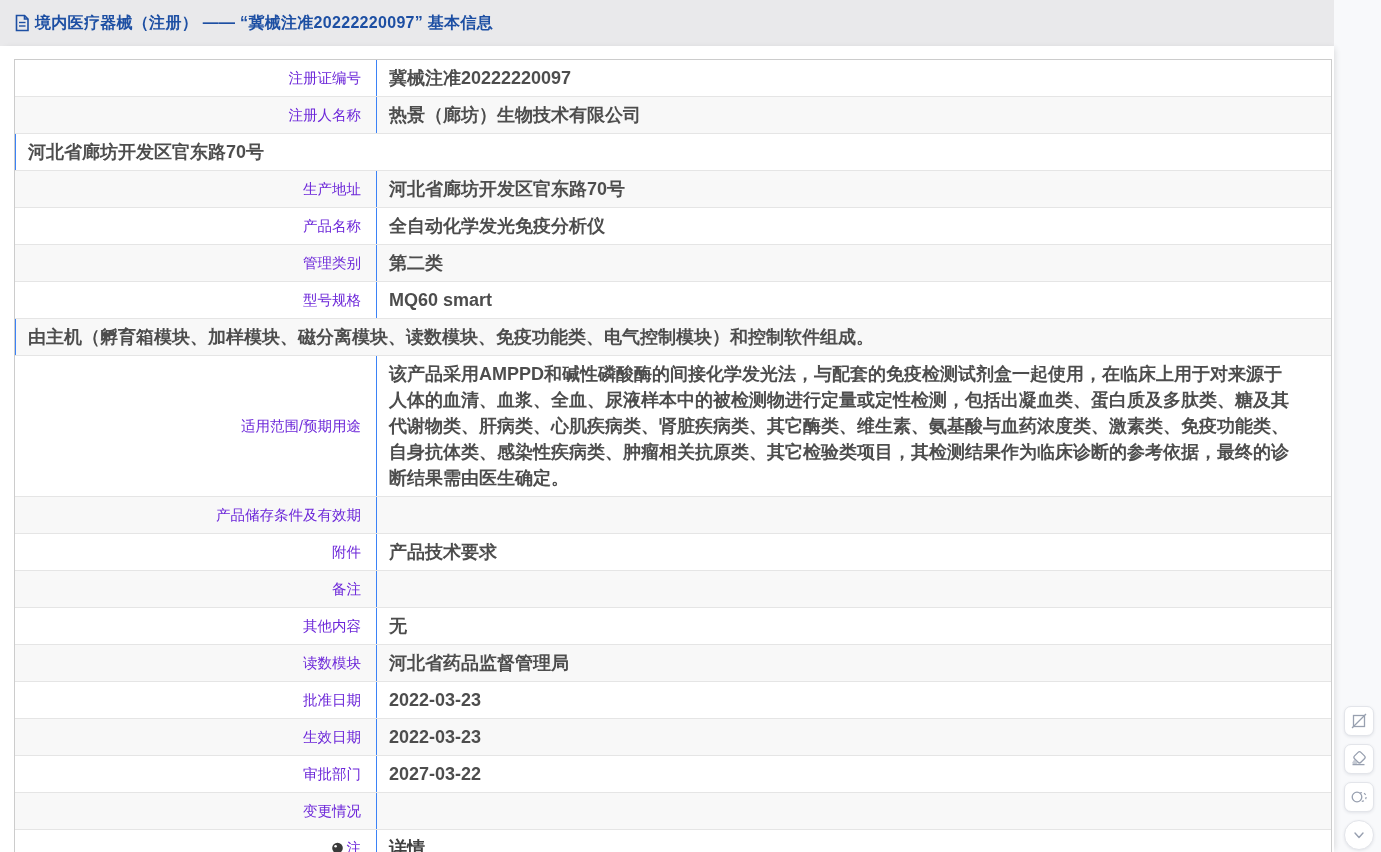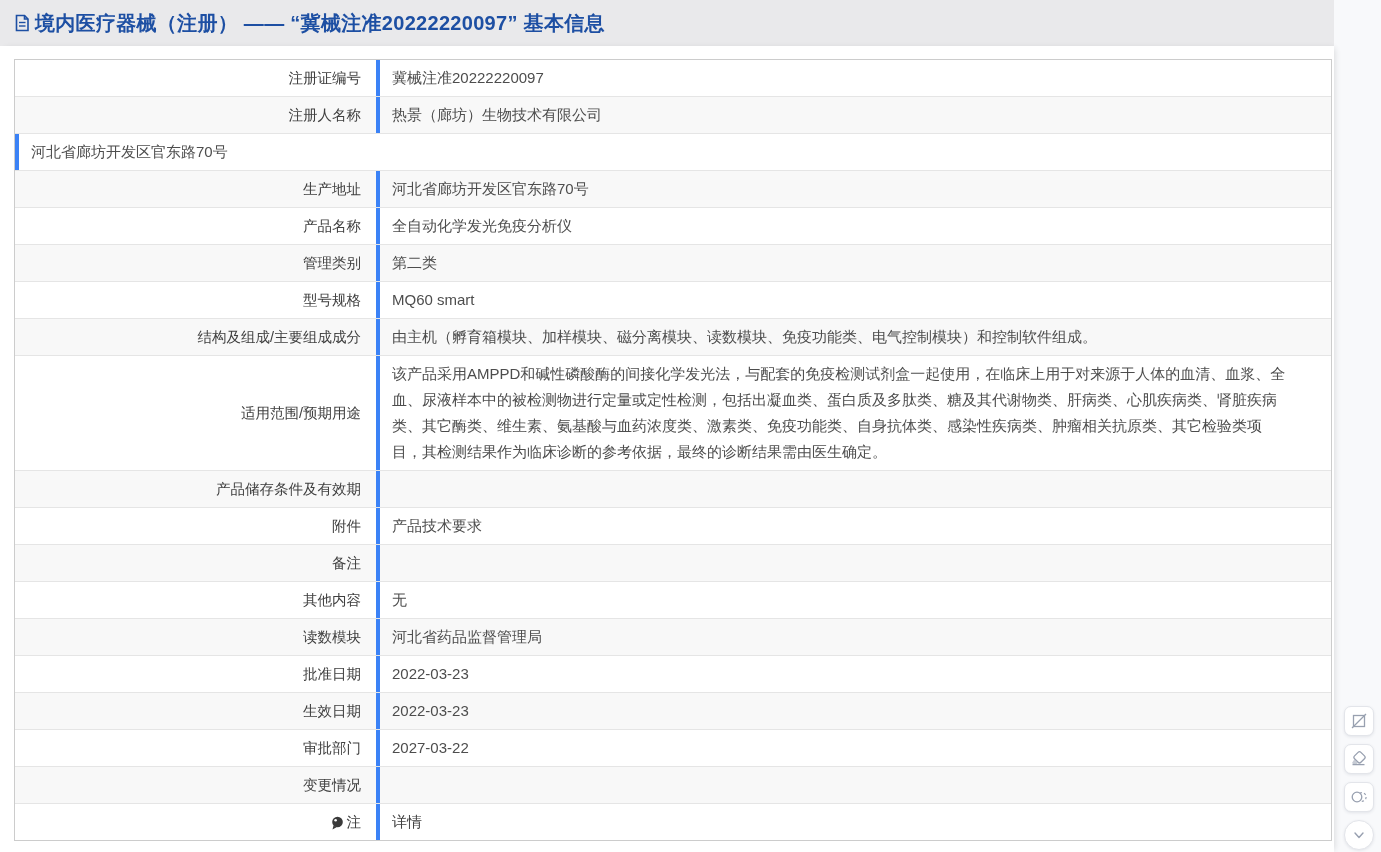--- a/index.html
+++ b/index.html
@@ -14,21 +14,21 @@
   .header {
     position: absolute; top: 0; left: 0;
     width: 1334px; height: 46px;
     background: #e9e9eb;
     display: flex; align-items: center;
     padding-left: 14px;
   }
   .header .doc-icon { margin-right: 5px; display: inline-flex; }
   .page-title {
     color: #1d4fa3;
-    font-size: 20px;
+    font-size: 16px;
     font-weight: bold;
     letter-spacing: .3px;
     white-space: nowrap;
   }
   
   .card {
     position: absolute; top: 46px; left: 0;
     width: 1334px; height: 806px;
     background: #ffffff;
     box-shadow: 3px 0 6px -2px rgba(0,0,0,.12);
@@ -40,31 +40,32 @@
     border: 1px solid #cccccc;
     background: #fff;
   }
   .row { display: flex; border-bottom: 1px solid #e5e5e5; background: #ffffff; }
   .row:last-child { border-bottom: none; }
   .row:nth-child(even) { background: #f8f8f8; }
   .cell-label {
     width: 361px; min-height: 36px;
     display: flex; align-items: center; justify-content: flex-end;
     padding: 4px 15px 4px 8px;
-    color: #404040; font-size: 14.5px;
+    color: #6d28d9; font-size: 14.5px;
     text-align: right;
   }
   .cell-value {
     flex: 1; min-height: 36px;
-    border-left: 4px solid #3b82f6;
+    border-left: 1px solid #3b82f6;
     display: flex; align-items: center;
     padding: 5px 40px 5px 12px;
-    color: #4d4d4d; font-size: 15px;
+    color: #4d4d4d; font-size: 18px;
     line-height: 26px;
     word-break: break-all;
+    font-weight: bold;
   }
   .cell-value.link { color: #404040; cursor: pointer; }
   .note-icon { display: inline-flex; margin-right: 3px; position: relative; top: 1px; }
   
   .float-toolbar {
     position: absolute; right: 7px; bottom: 0px;
     display: flex; flex-direction: column; align-items: center;
   }
   .tool-btn {
     width: 30px; height: 30px;
@@ -142,24 +143,20 @@
 
   <div class="row">
     <div class="cell-label">
 
       <span class="label-text">型号规格</span>
     </div>
     <div class="cell-value">MQ60 smart</div>
   </div>
 
   <div class="row">
-    <div class="cell-label">
-
-      <span class="label-text">结构及组成/主要组成成分</span>
-    </div>
     <div class="cell-value">由主机（孵育箱模块、加样模块、磁分离模块、读数模块、免疫功能类、电气控制模块）和控制软件组成。</div>
   </div>
 
   <div class="row">
     <div class="cell-label">
 
       <span class="label-text">适用范围/预期用途</span>
     </div>
     <div class="cell-value">该产品采用AMPPD和碱性磷酸酶的间接化学发光法，与配套的免疫检测试剂盒一起使用，在临床上用于对来源于人体的血清、血浆、全血、尿液样本中的被检测物进行定量或定性检测，包括出凝血类、蛋白质及多肽类、糖及其代谢物类、肝病类、心肌疾病类、肾脏疾病类、其它酶类、维生素、氨基酸与血药浓度类、激素类、免疫功能类、自身抗体类、感染性疾病类、肿瘤相关抗原类、其它检验类项目，其检测结果作为临床诊断的参考依据，最终的诊断结果需由医生确定。</div>
   </div>

